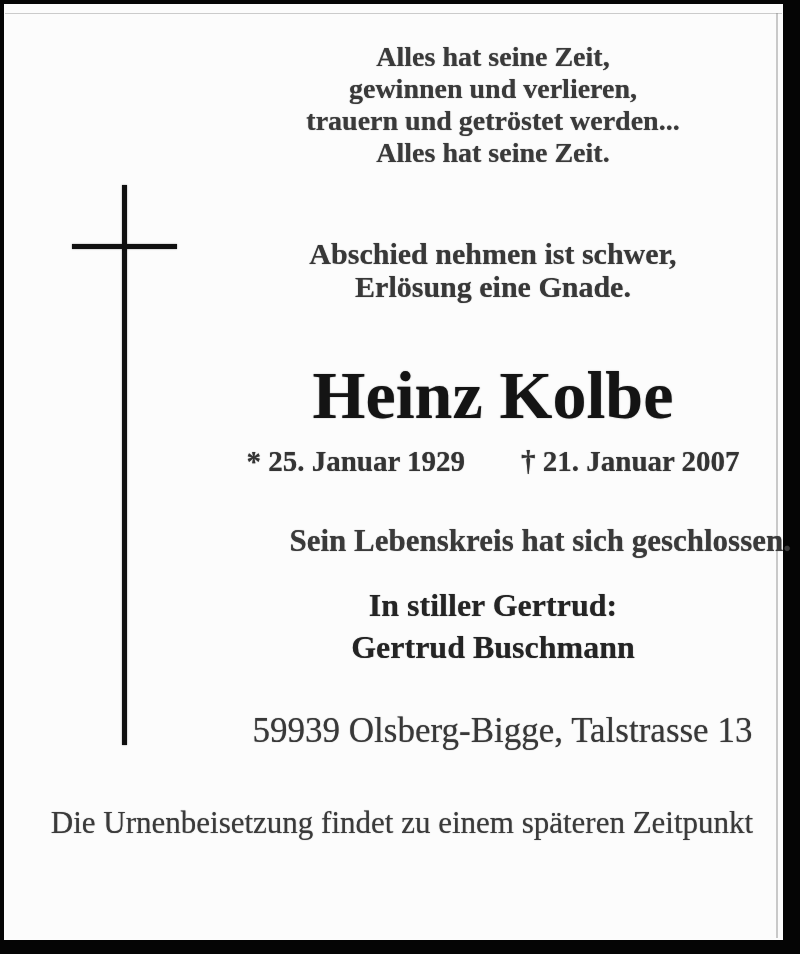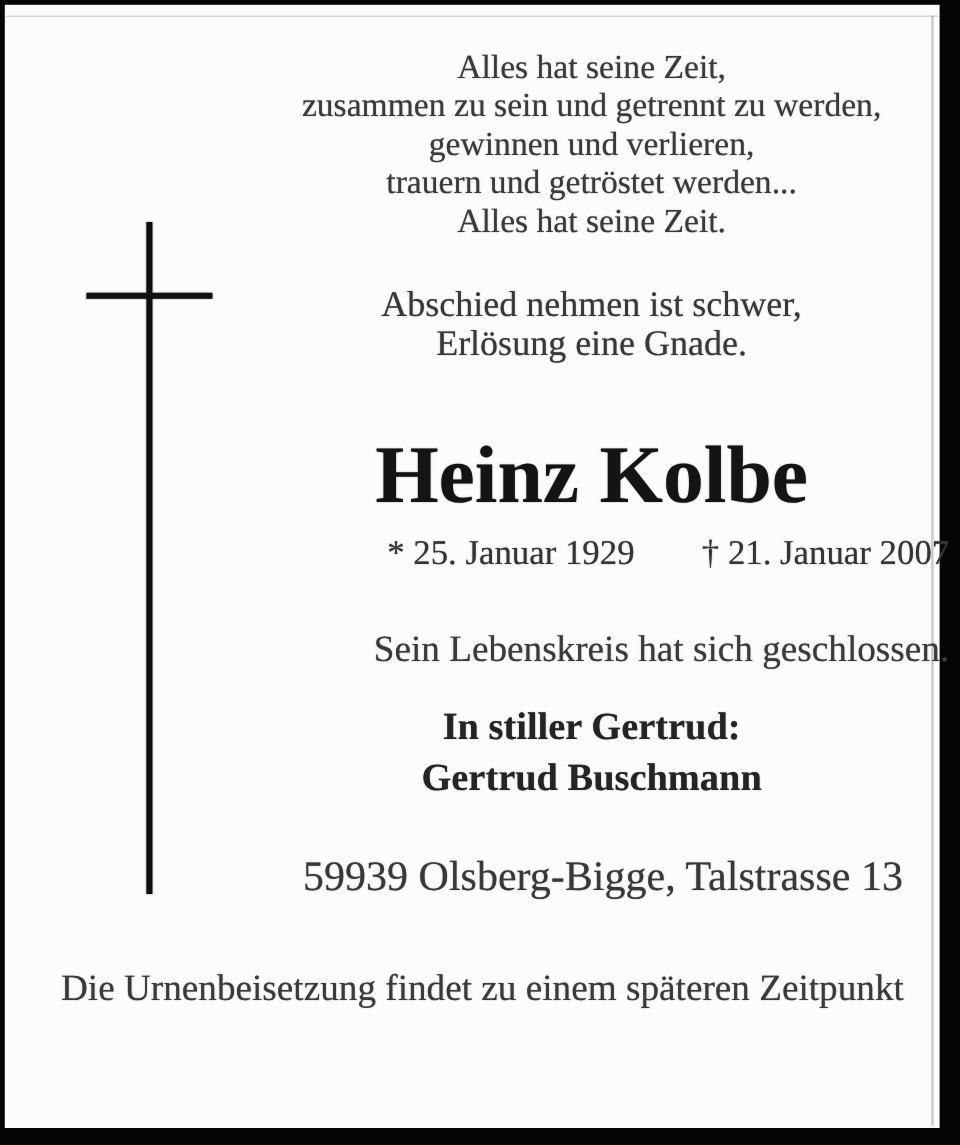--- a/index.html
+++ b/index.html
@@ -41,21 +41,21 @@
     box-shadow: 0 0 1.5px rgba(0,0,0,0.6);
   }
   .cross-h {
     position: absolute;
     left: 72px; top: 244px; width: 105px; height: 5px;
     background: #101010;
     box-shadow: 0 0 1.5px rgba(0,0,0,0.6);
   }
 
   .block { position: absolute; text-align: center; }
-  .col   { left: 195px; right: 9px; }
+  .col   { left: 195px; right: 9px; font-weight: bold; }
 
   .soft  { text-shadow: 0 0 1px rgba(75,75,75,0.75); }
 
   .epigraph {
     top: 41px;
     font-size: 28px; line-height: 32px;
     color: #3a3a3a;
   }
   .verse {
     top: 237px;
@@ -68,21 +68,21 @@
     font-size: 68px; line-height: 1;
     font-weight: bold;
     color: #141414;
     text-shadow: 0 0 1.2px rgba(25,25,25,0.55);
   }
   .dates {
     top: 445px;
     font-size: 29px; line-height: 32px;
     color: #343434;
     display: flex;
-    justify-content: flex-end;
+    justify-content: center;
     gap: 56px;
   }
   .closing {
     top: 524px;
     font-size: 31px; line-height: 34px;
     color: #3a3a3a;
     text-align: right;
   }
   .mourn-label {
     top: 588px;
@@ -120,21 +120,20 @@
   <div class="hairline-top"></div>
   <div class="hairline-right"></div>
 
   <div>
     <div class="cross-v"></div>
     <div class="cross-h"></div>
   </div>
 
   <div class="block col epigraph soft">
     <div>Alles hat seine Zeit,</div>
-    <div>zusammen zu sein und getrennt zu werden,</div>
     <div>gewinnen und verlieren,</div>
     <div>trauern und getröstet werden...</div>
     <div>Alles hat seine Zeit.</div>
   </div>
 
   <div class="block col verse soft">
     <div>Abschied nehmen ist schwer,</div>
     <div>Erlösung eine Gnade.</div>
   </div>
 

